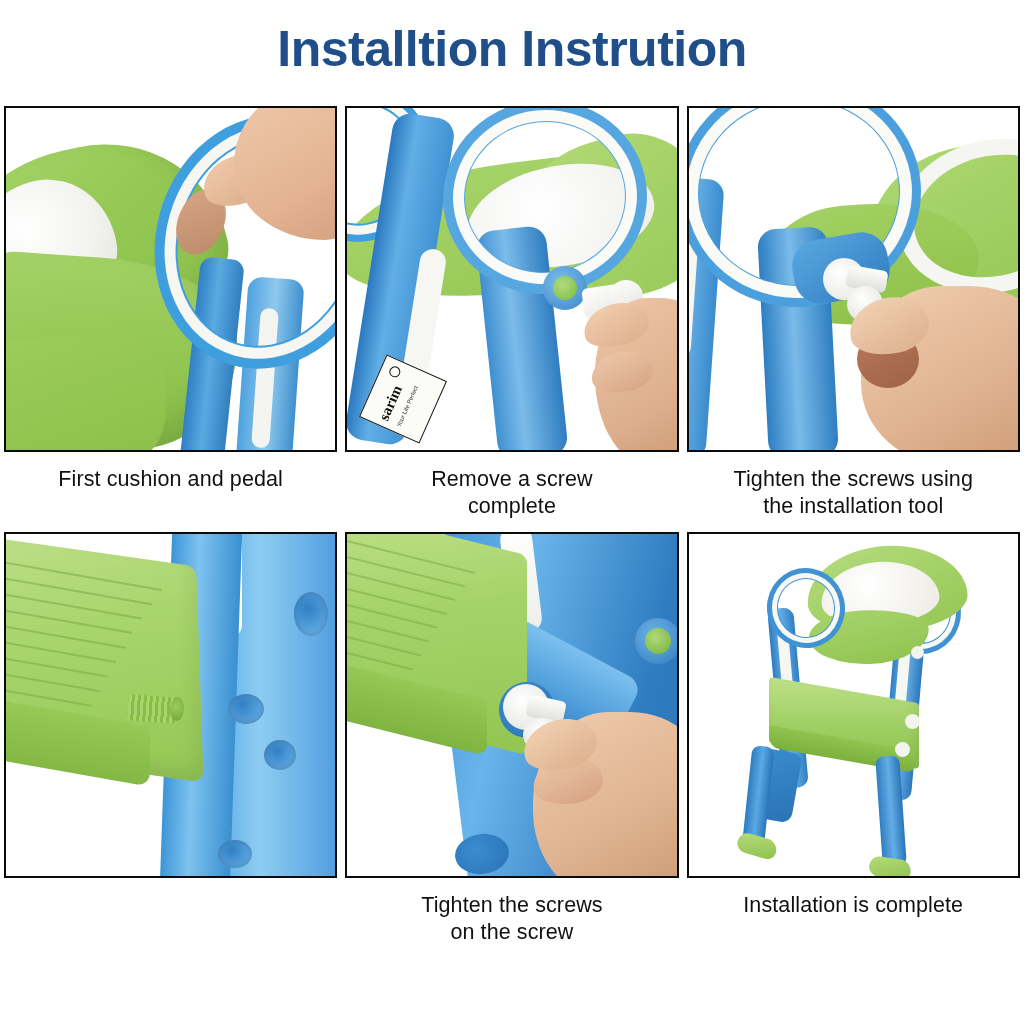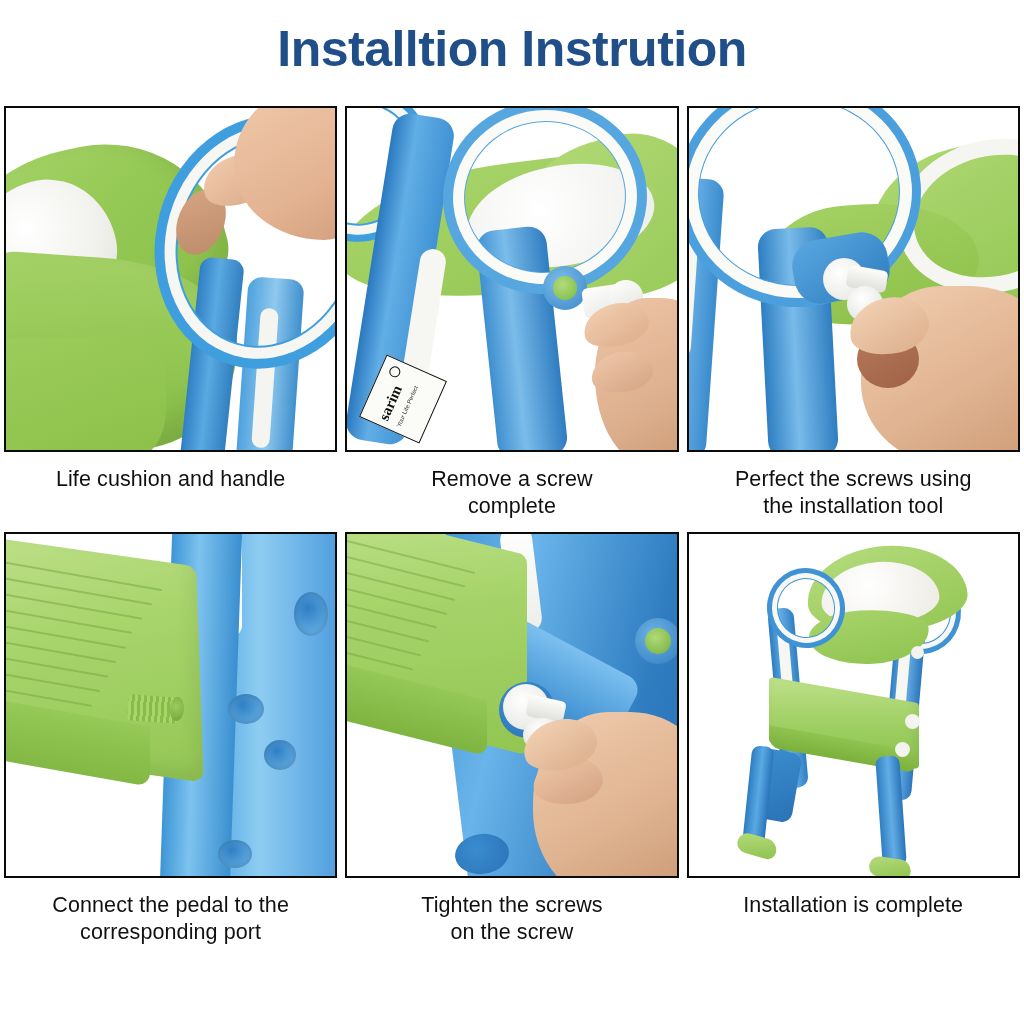--- a/index.html
+++ b/index.html
@@ -543,21 +543,21 @@
             <div class="p1-bar"></div>
             <div class="p1-bar2"></div>
             <div class="p1-whitestrip"></div>
             <div class="p1-ring"></div>
             <div class="p1-thumb"></div>
             <div class="p1-finger"></div>
             <div class="p1-hand"></div>
           </div>
         </div>
         <div class="caption">
-          <span class="ln">Life cushion and handle</span>
+          <span class="ln">First cushion and pedal</span>
         </div>
       </div>
 
       <div class="cell">
         <div class="photo">
           <div class="scene">
             <div class="p2-greenband"></div>
             <div class="p2-greenband2"></div>
             <div class="p2-whitepad"></div>
             <div class="p2-ringL"></div>
@@ -597,21 +597,21 @@
             <div class="p3-joint"></div>
             <div class="p3-screw"></div>
             <div class="p3-screw-stem"></div>
             <div class="p3-screw2"></div>
             <div class="p3-hand"></div>
             <div class="p3-knuck"></div>
             <div class="p3-thumb"></div>
           </div>
         </div>
         <div class="caption">
-          <span class="ln">Perfect the screws using</span>
+          <span class="ln">Tighten the screws using</span>
           <span class="ln">the installation tool</span>
         </div>
       </div>
 
     </div>
 
     <div class="row">
 
       <div class="cell">
         <div class="photo">
@@ -632,24 +632,20 @@
               <i style="top:58px;width:166px;"></i>
               <i style="top:74px;width:160px;"></i>
               <i style="top:90px;width:150px;"></i>
               <i style="top:106px;width:142px;"></i>
               <i style="top:122px;width:134px;"></i>
               <i style="top:138px;width:126px;"></i>
             </div>
             <div class="p4-peg"></div>
             <div class="p4-peg-end"></div>
           </div>
-        </div>
-        <div class="caption">
-          <span class="ln">Connect the pedal to the</span>
-          <span class="ln">corresponding port</span>
         </div>
       </div>
 
       <div class="cell">
         <div class="photo">
           <div class="scene">
             <div class="p5-greenback"></div>
             <div class="p5-frame"></div>
             <div class="p5-slot"></div>
             <div class="p5-greencap"></div>

